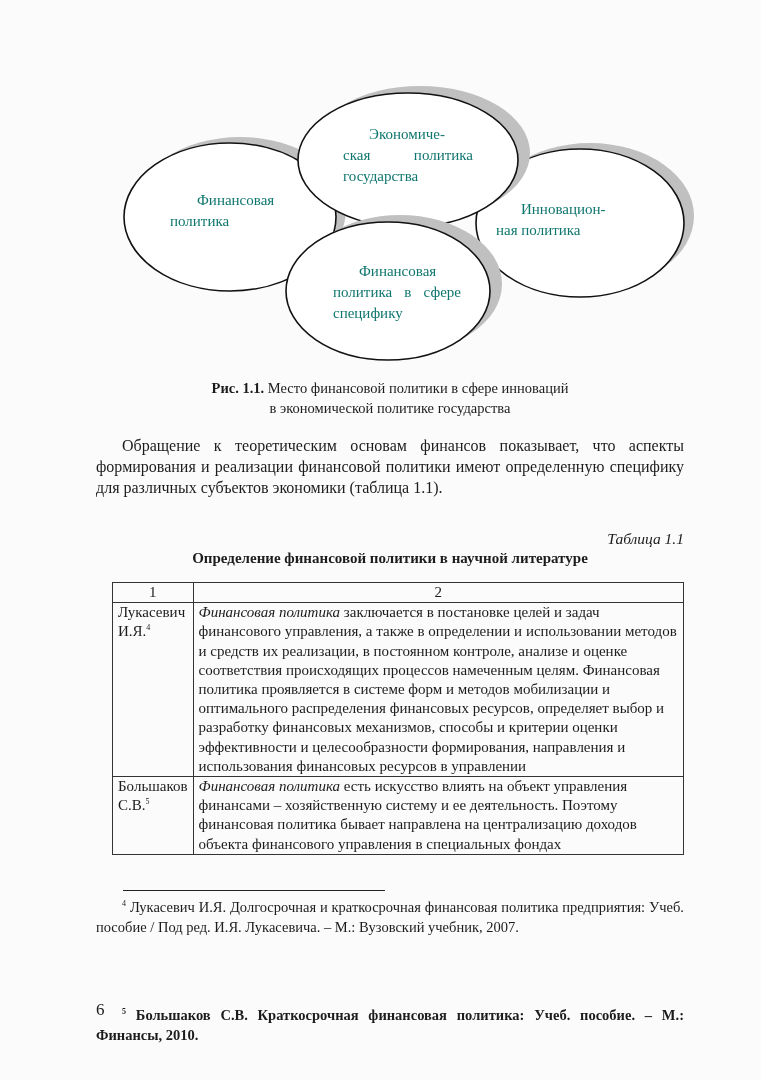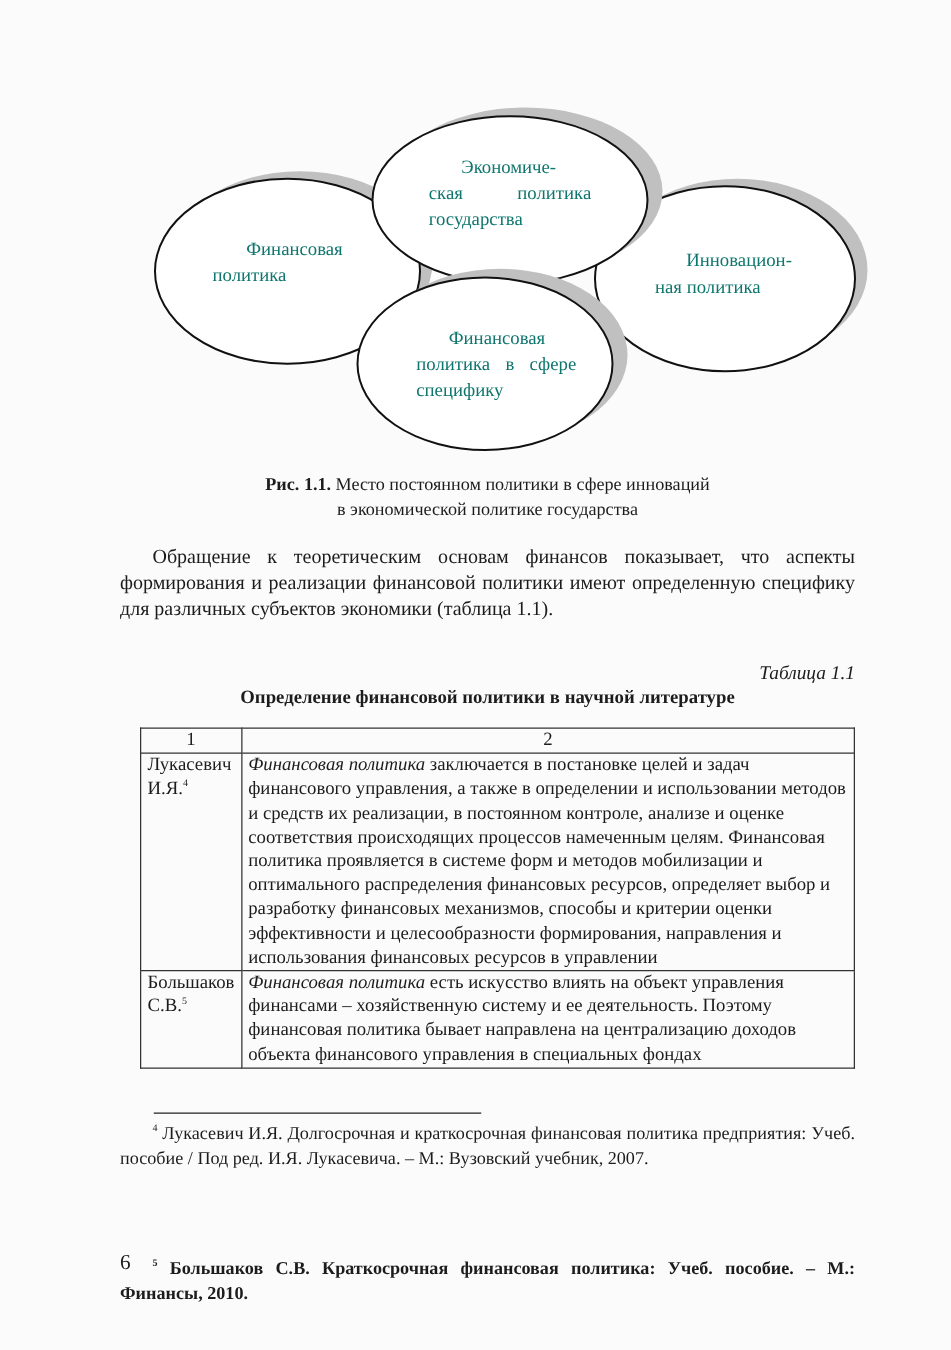--- a/index.html
+++ b/index.html
@@ -52,33 +52,33 @@
   <div style="padding-left:27px;">Финансовая</div>
   <div>политика</div>
 </div>
 
 <div class="etext" style="left:343px; top:124px; width:130px;">
   <div style="padding-left:26px;">Экономиче-</div>
   <div class="just">ская политика</div>
   <div>государства</div>
 </div>
 
-<div class="etext" style="left:524px; top:199px; width:130px;font-family:Liberation Serif, serif;">
+<div class="etext" style="left:496px; top:199px; width:130px;font-family:Liberation Serif, serif;">
   <div style="padding-left:25px;">Инновацион-</div>
   <div>ная политика</div>
 </div>
 
 <div class="etext" style="left:333px; top:261px; width:128px;">
   <div style="padding-left:26px;">Финансовая</div>
   <div class="just">политика в сфере</div>
   <div>специфику</div>
 </div>
 
 <div class="caption">
-  <div><b>Рис. 1.1.</b><span> Место постоянном политики в сфере инноваций</span></div>
+  <div><b>Рис. 1.1.</b><span> Место финансовой политики в сфере инноваций</span></div>
   <div>в экономической политике государства</div>
 </div>
 
 <div class="para">Обращение к теоретическим основам финансов показывает, что аспекты формирования и реализации финансовой политики имеют определенную специфику для различных субъектов экономики (таблица 1.1).</div>
 
 <div class="tbl-label">Таблица 1.1</div>
 <div class="tbl-title">Определение финансовой политики в научной литературе</div>
 
 <table class="def">
   <tbody>

